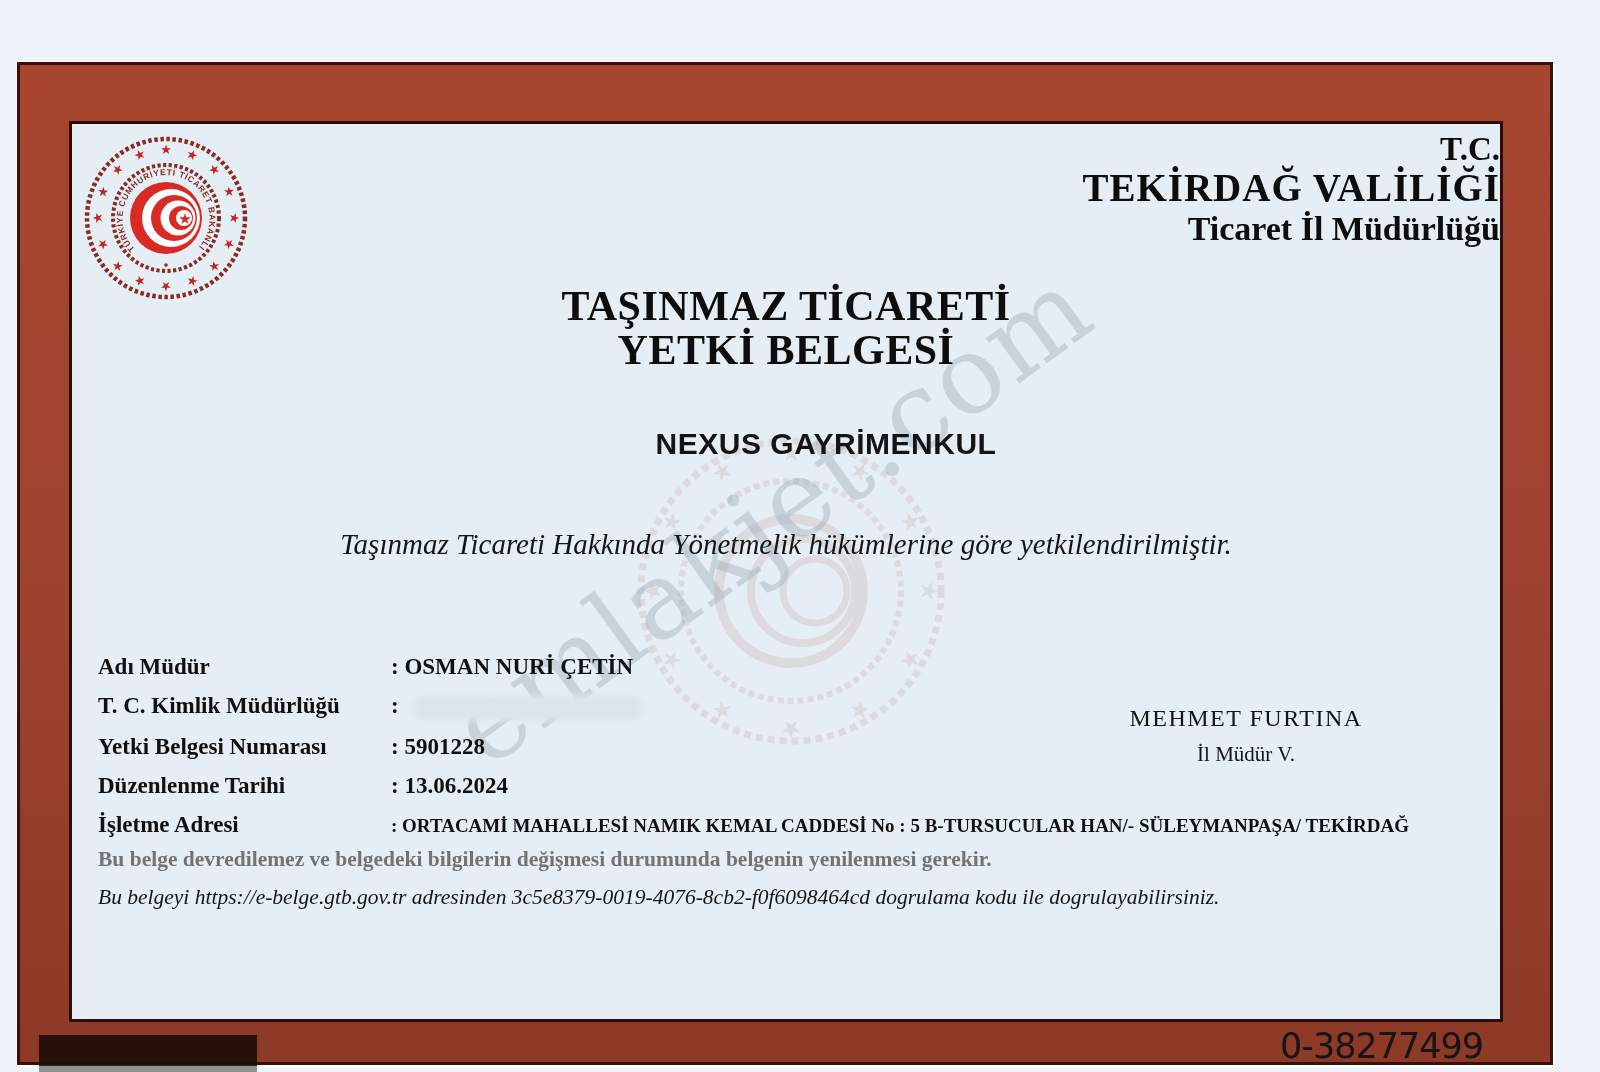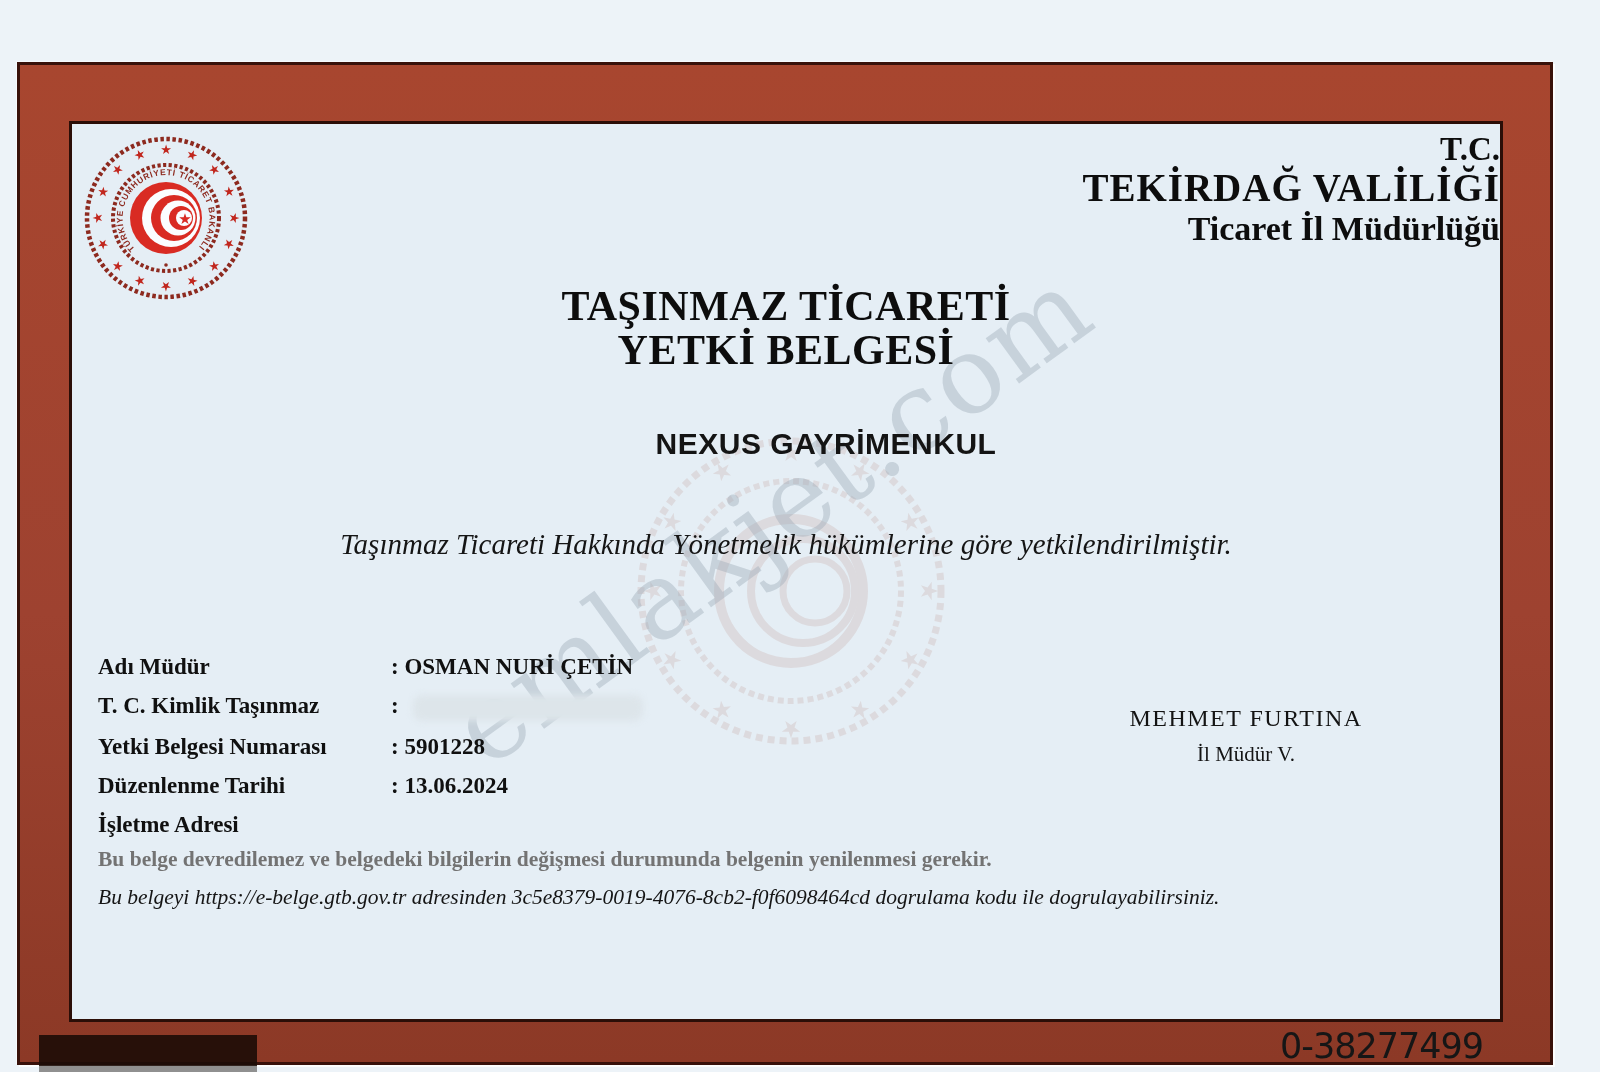--- a/index.html
+++ b/index.html
@@ -154,36 +154,37 @@
 
         <div class="statement">Taşınmaz Ticareti Hakkında Yönetmelik hükümlerine göre yetkilendirilmiştir.</div>
 
         <div class="fields" id="fields">
   <div class="frow">
     <div class="flabel">Adı Müdür</div>
     <div class="fvalue">: OSMAN NURİ ÇETİN</div>
   </div>
 
   <div class="frow">
-    <div class="flabel">T. C. Kimlik Taşınmaz</div>
+    <div class="flabel">T. C. Kimlik Müdürlüğü</div>
     <div class="fvalue">:<span class="redact"></span></div>
   </div>
 
   <div class="frow">
     <div class="flabel">Yetki Belgesi Numarası</div>
     <div class="fvalue">: 5901228</div>
   </div>
 
   <div class="frow">
     <div class="flabel">Düzenlenme Tarihi</div>
     <div class="fvalue">: 13.06.2024</div>
   </div>
 
   <div class="frow small">
     <div class="flabel">İşletme Adresi</div>
+    <div class="fvalue">: ORTACAMİ MAHALLESİ NAMIK KEMAL CADDESİ No : 5 B-TURSUCULAR HAN/- SÜLEYMANPAŞA/ TEKİRDAĞ</div>
   </div>
 </div>
 
         <div class="signature">
           <div class="sig-name">MEHMET FURTINA</div>
           <div class="sig-title">İl Müdür V.</div>
         </div>
 
         <div class="note-bold">Bu belge devredilemez ve belgedeki bilgilerin değişmesi durumunda belgenin yenilenmesi gerekir.</div>
         <div class="note-italic">Bu belgeyi https://e-belge.gtb.gov.tr adresinden 3c5e8379-0019-4076-8cb2-f0f6098464cd dogrulama kodu ile dogrulayabilirsiniz.</div>

